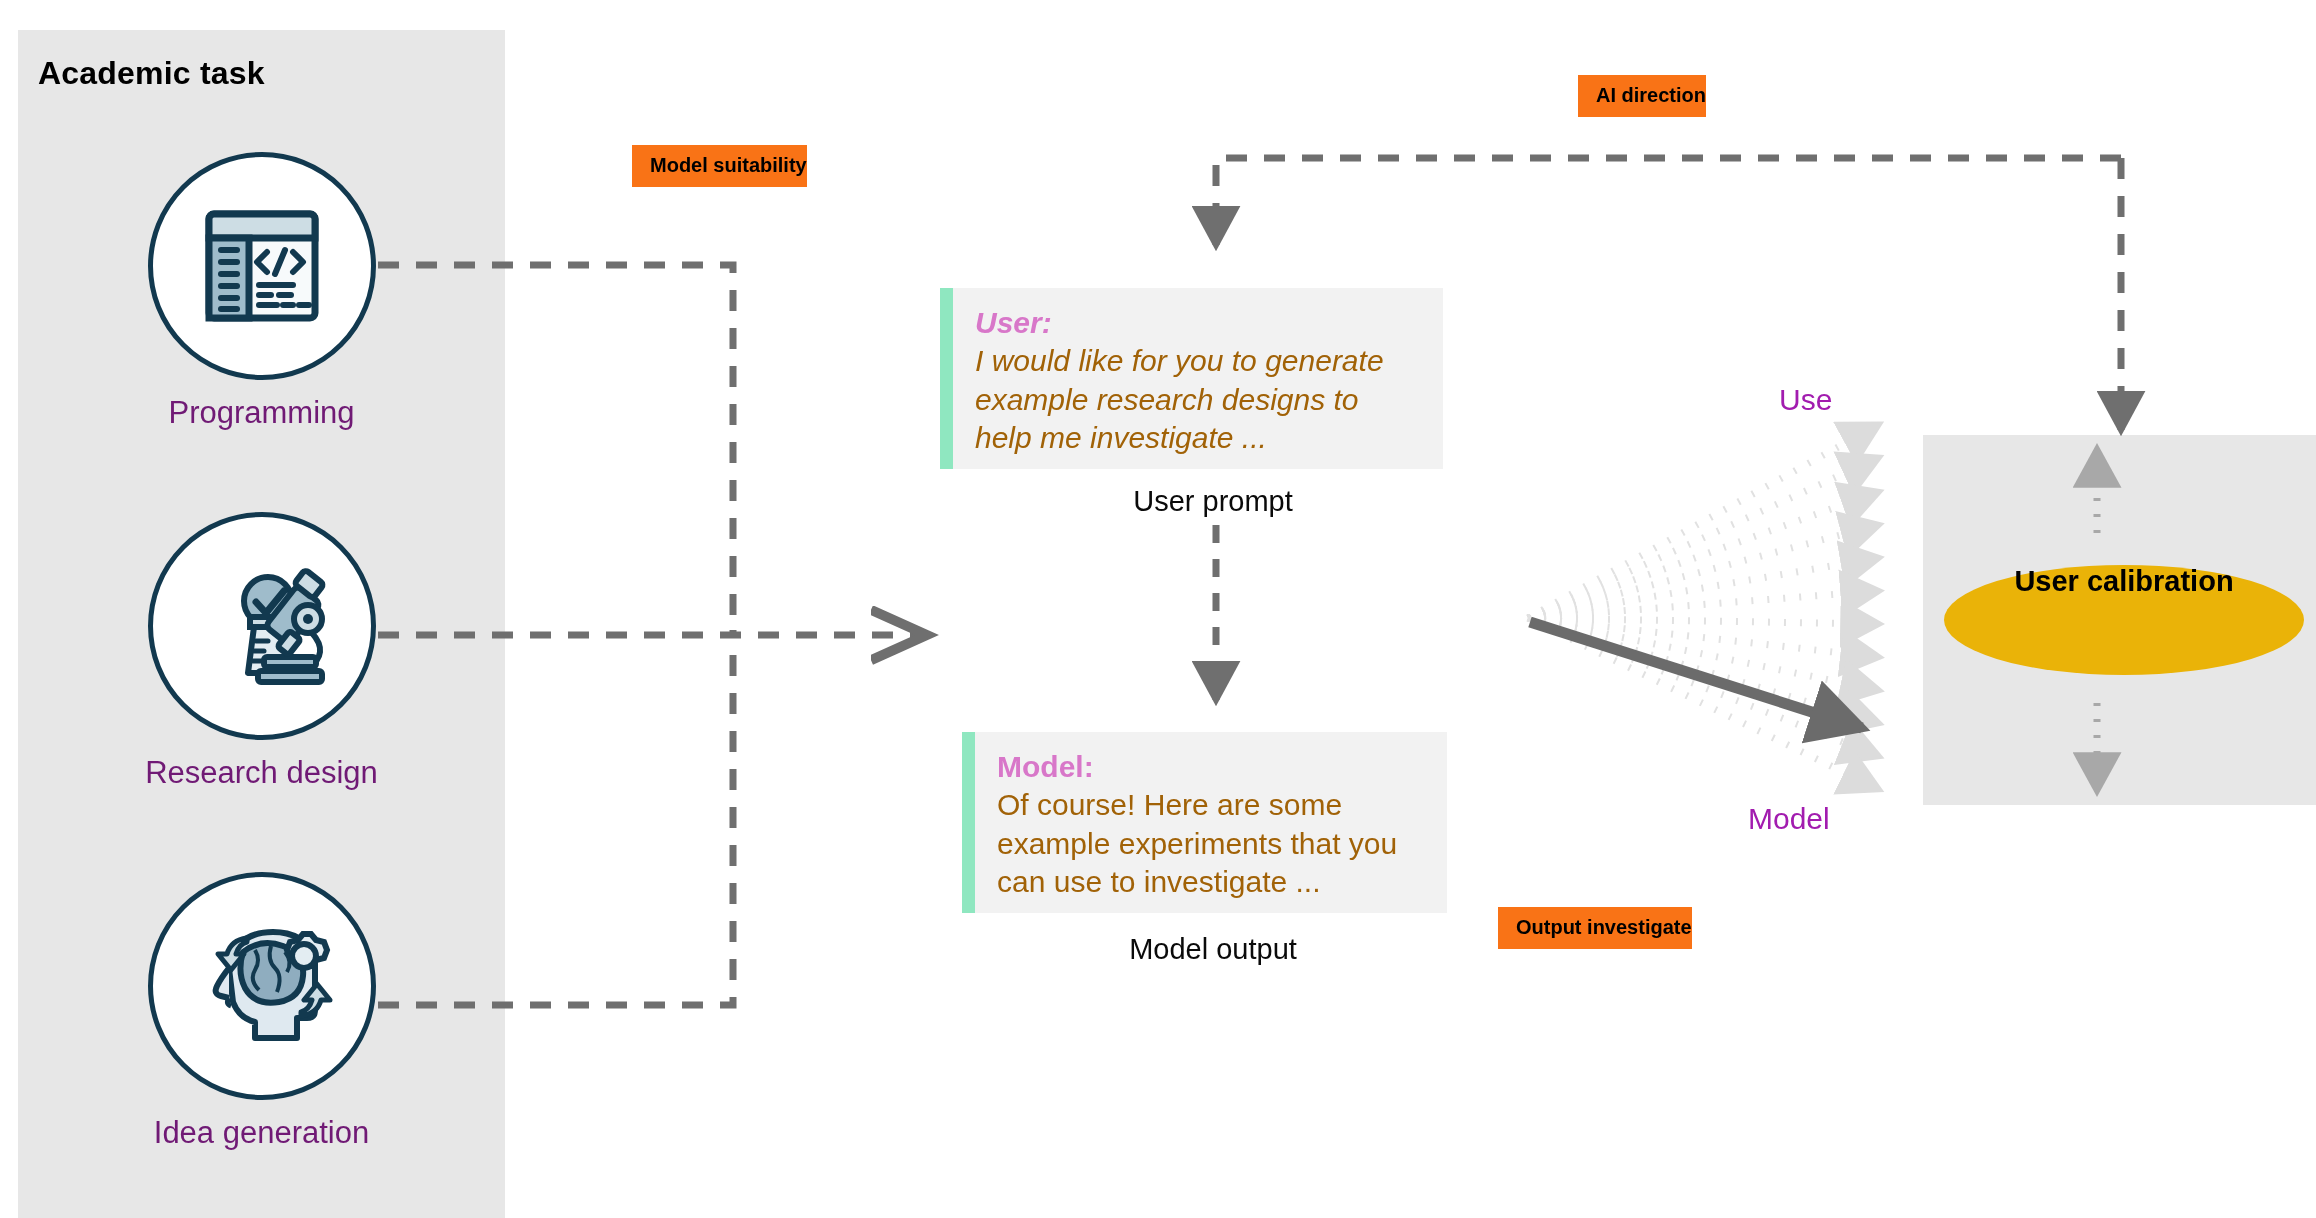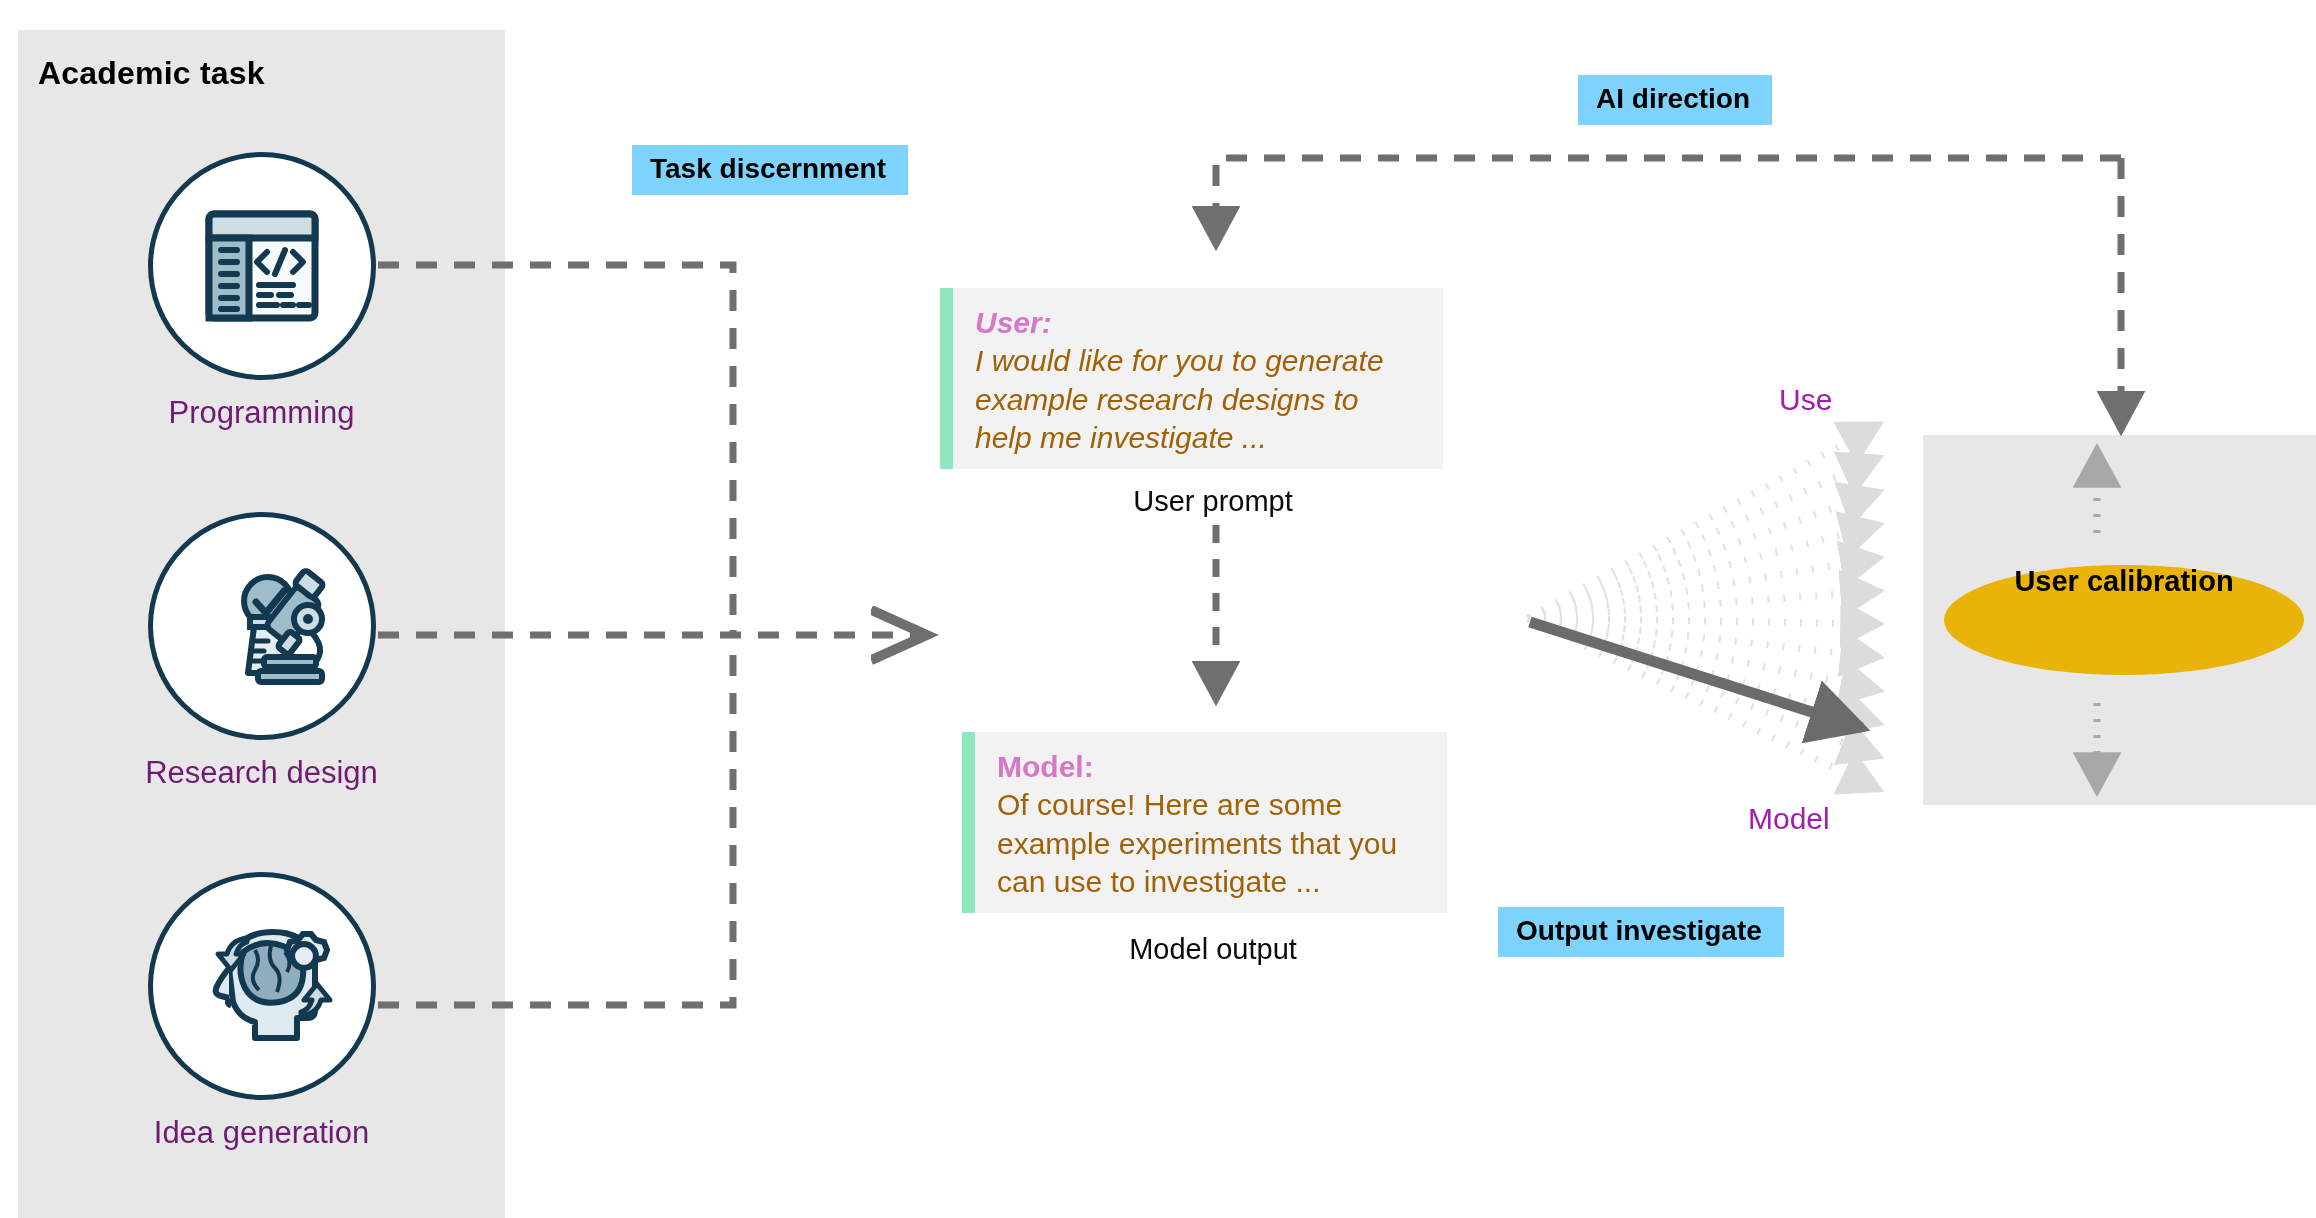--- a/index.html
+++ b/index.html
@@ -24,22 +24,22 @@
     background:#ffffff;border:5px solid #12394f;
     margin:0 auto;position:relative;box-sizing:border-box;
   }
   .task-circle svg{position:absolute;left:50%;top:50%;transform:translate(-50%,-50%);}
   .task-label{
     margin-top:16px;font-size:31px;color:#701a75;line-height:1.1;
   }
 
   
   .badge{
-    position:absolute;background:#7dd3fc;color:#000;font-weight:bold;
-    font-size:28px;padding:10px 22px 12px 18px;white-space:nowrap;line-height:1;
+    position:absolute;background:#f97316;color:#000;font-weight:bold;
+    font-size:20px;padding:10px 0 12px 18px;white-space:nowrap;line-height:1;
   }
 
   
   .bubble{
     position:absolute;background:#f2f2f2;
     border-left:13px solid #8fe7c0;box-sizing:border-box;
     padding:16px 22px 20px 22px;
   }
   .bubble .who{color:#d877c9;font-weight:bold;font-size:30px;line-height:1.28;}
   .bubble .msg{color:#a16207;font-size:30px;line-height:1.28;}
@@ -148,21 +148,21 @@
         </g>
         <circle cx="113" cy="36" r="12" fill="#e3edf2" stroke="#12394f" stroke-width="6"></circle>
         <path d="M56 18 q-16 2 -20 16 l-9 0 l13 16 l13 -16 l-8 0 q3 -10 11 -12z" fill="#cddde4" stroke="#12394f" stroke-width="5" stroke-linejoin="round"></path>
         <path d="M110 96 q16 -2 20 -16 l9 0 l-13 -16 l-13 16 l8 0 q-3 10 -11 12z" fill="#cddde4" stroke="#12394f" stroke-width="5" stroke-linejoin="round"></path>
       </svg>
     </span>
   </div>
   <div class="task-label">Idea generation</div>
 </div>
 
-<div class="badge" style="left:632px;top:145px;">Task discernment</div>
+<div class="badge" style="left:632px;top:145px;">Model suitability</div>
 <div class="badge" style="left:1578px;top:75px;">AI direction</div>
 <div class="badge" style="left:1498px;top:907px;">Output investigate</div>
 
 <div class="bubble" style="left:940px;top:288px;width:503px;height:181px;font-style:italic;">
   <div class="who">User:</div>
   <div class="msg">I would like for you to generate example research designs to help me investigate ...</div>
 </div>
 <div class="caption" style="left:963px;top:485px;">User prompt</div>
 
 <div class="bubble" style="left:962px;top:732px;width:485px;height:181px;">

